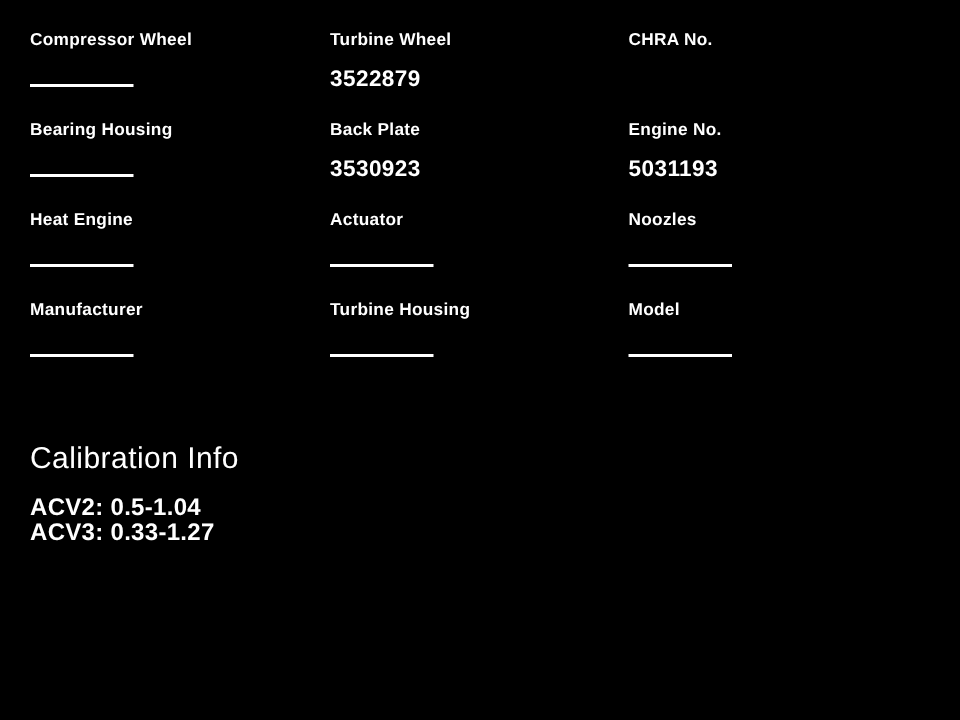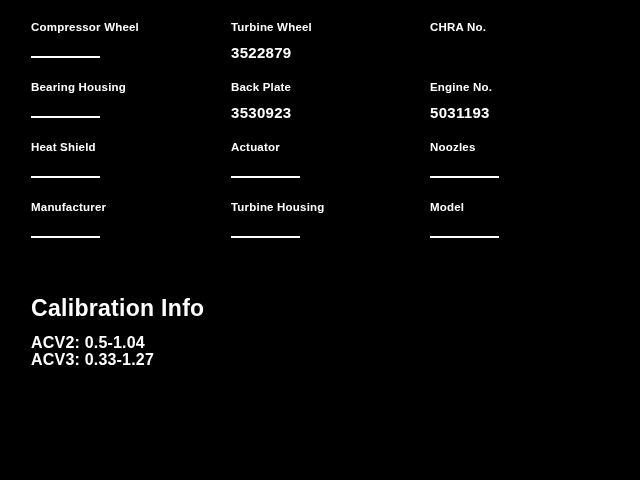--- a/index.html
+++ b/index.html
@@ -11,21 +11,21 @@
     overflow: hidden;
     font-family: "Liberation Sans", sans-serif;
     color: #ffffff;
   }
   .screen {
     position: relative;
     width: 640px;
     height: 480px;
     background: #000000;
     box-sizing: border-box;
-    padding: 17px 31px 0 31px;
+    padding: 17px 31px 0 20px;
   }
   .fields-grid {
     display: grid;
     grid-template-columns: 200px 199px 179px;
     grid-auto-rows: 60px;
   }
   .cell {
     position: relative;
   }
   .label {
@@ -44,22 +44,22 @@
   .blank-line {
     width: 69px;
     height: 0;
     border-bottom: 2px solid #ffffff;
     margin-top: 22px;
   }
   .calibration {
     margin-top: 38px;
   }
   .calibration-title {
-    font-size: 23px;
-    font-weight: bold;
+    font-size: 20px;
+    font-weight: normal;
     letter-spacing: 0.3px;
   }
   .calibration-lines {
     margin-top: 12px;
   }
   .calibration-line {
     font-size: 16px;
     font-weight: bold;
     line-height: 17px;
     letter-spacing: 0.2px;
@@ -88,21 +88,21 @@
       </div>
       <div class="cell">
         <div class="label">Back Plate</div>
         <div class="value">3530923</div>
       </div>
       <div class="cell">
         <div class="label">Engine No.</div>
         <div class="value">5031193</div>
       </div>
       <div class="cell">
-        <div class="label">Heat Shield</div>
+        <div class="label">Heat Engine</div>
         <div class="blank-line"></div>
       </div>
       <div class="cell">
         <div class="label">Actuator</div>
         <div class="blank-line"></div>
       </div>
       <div class="cell">
         <div class="label">Noozles</div>
         <div class="blank-line"></div>
       </div>

